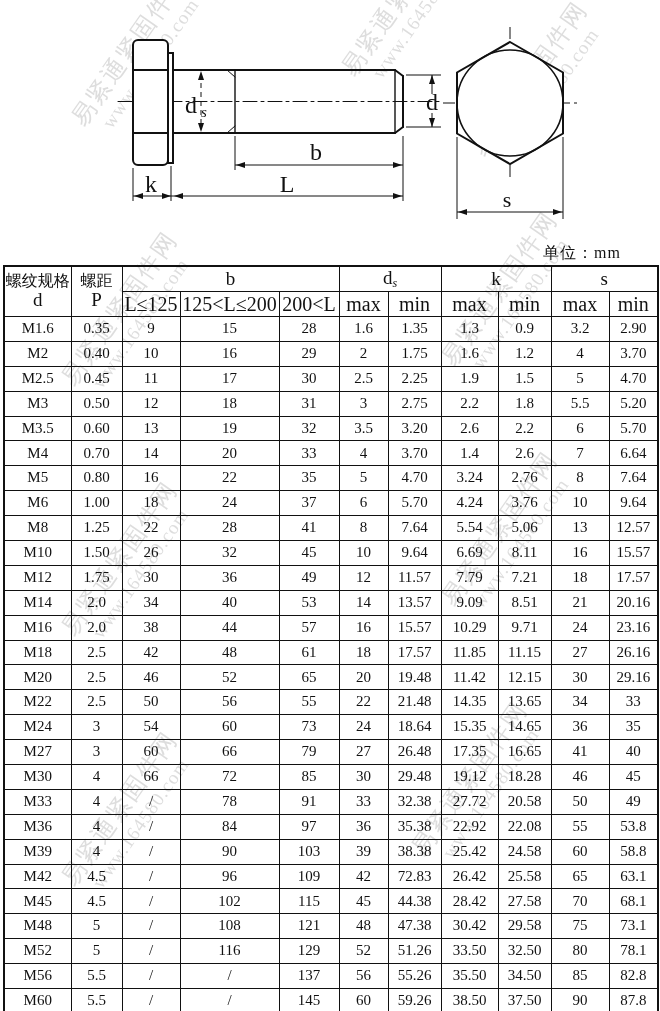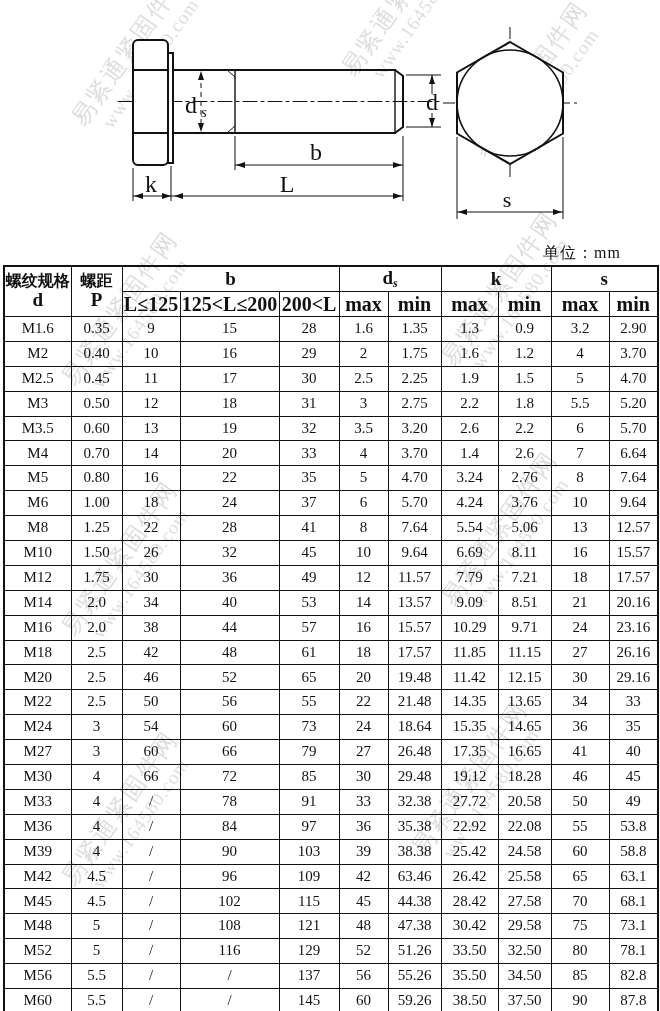--- a/index.html
+++ b/index.html
@@ -28,21 +28,21 @@
     position:absolute;top:265px;left:3px;z-index:1;
     border-collapse:collapse;table-layout:fixed;width:654px;
     font-size:15px;background:transparent;
   }
   table.spec th,table.spec td{
     border:1px solid #111;text-align:center;vertical-align:middle;
     padding:0;font-weight:normal;height:23.9px;line-height:1.05;
     overflow:hidden;white-space:nowrap;
   }
   table.spec{border:2px solid #111;}
-  table.spec thead th{height:24px;font-weight:bold;}
+  table.spec thead th{height:24px;}
   .hd-big{font-size:19px;}
   .hd-cn{font-size:16px;line-height:1.3;}
   .hd-sub{font-size:20px;}
   .sub-s{font-size:12px;font-style:italic;vertical-align:-3px;}
 </style>
 </head>
 <body>
 
 <div class="page">
 
@@ -496,21 +496,21 @@
           <td>60</td>
           <td>58.8</td>
         </tr>
         <tr>
           <td>M42</td>
           <td>4.5</td>
           <td>/</td>
           <td>96</td>
           <td>109</td>
           <td>42</td>
-          <td>63.46</td>
+          <td>72.83</td>
           <td>26.42</td>
           <td>25.58</td>
           <td>65</td>
           <td>63.1</td>
         </tr>
         <tr>
           <td>M45</td>
           <td>4.5</td>
           <td>/</td>
           <td>102</td>

